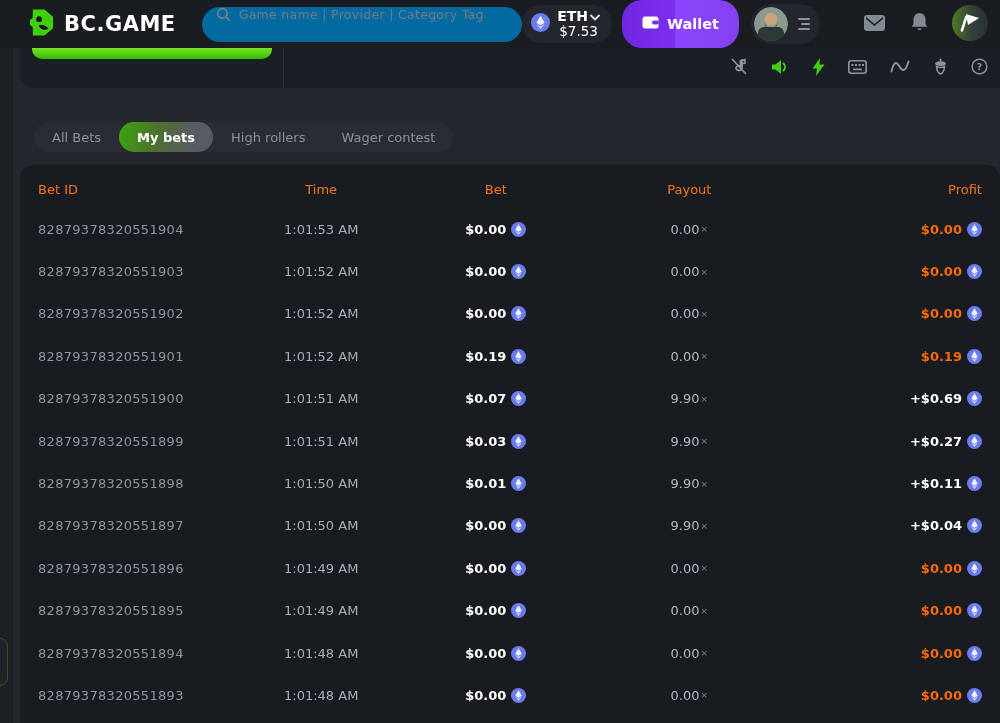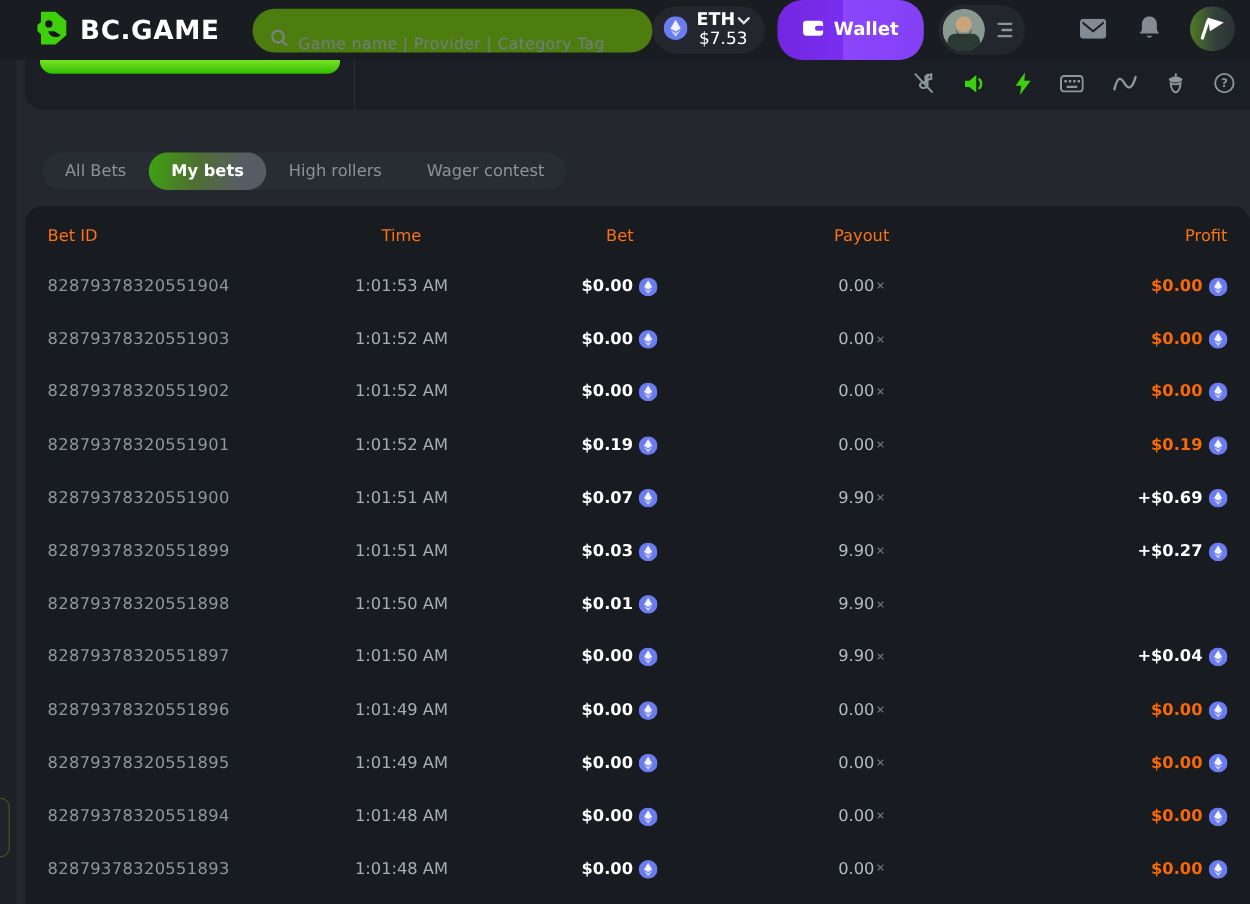--- a/index.html
+++ b/index.html
@@ -12,22 +12,22 @@
   }
 
   
   .navbar {
     height:48px; background:#191c21; display:flex; align-items:center;
     padding:0 10px 0 14px; position:relative; z-index:5;
   }
   .logo { display:flex; align-items:center; gap:9px; margin-left:14px; cursor:pointer; }
   .logo-text { font-size:21px; font-weight:800; letter-spacing:.5px; }
   .search {
-    margin-left:26px; width:366px; height:35px; background:#4d7c0f;
-    border-radius:18px; display:flex; align-items:flex-end; padding:0 14px; gap:8px;
+    margin-left:26px; width:366px; height:35px; background:#0369a1;
+    border-radius:18px; display:flex; align-items:flex-start; padding:0 14px; gap:8px;
   }
   .search input {
     background:transparent; border:0; outline:none; color:#cfd4d9;
     font-size:12.5px; width:100%; font-family:inherit; letter-spacing:.3px;
   }
   .search input::placeholder { color:#747d86; }
   .nav-right { margin-left:auto; display:flex; align-items:center; }
   .balance-pill {
     background:#23272d; border-radius:19px; height:38px; display:flex;
     align-items:center; padding:0 12px 0 9px; gap:7px; cursor:pointer;
@@ -496,20 +496,30 @@
           <circle cx="8" cy="8" r="8" fill="#6b7cf0"></circle>
           <path d="M8 2.4 L11.5 8.2 L8 10.3 L4.5 8.2 Z" fill="#fff" opacity=".9"></path>
           <path d="M8 11.3 L11.5 9.2 L8 13.8 L4.5 9.2 Z" fill="#fff" opacity=".65"></path>
         </svg>
       </span>
     </div>
     <div class="cell c-payout">
       <span class="num">9.90</span>
           <span class="x">×</span>
     </div>
+    <div class="cell c-profit profit-win">
+      <span class="amt">+$0.11</span>
+      <span class="coin">
+        <svg width="15" height="15" viewBox="0 0 16 16">
+          <circle cx="8" cy="8" r="8" fill="#6b7cf0"></circle>
+          <path d="M8 2.4 L11.5 8.2 L8 10.3 L4.5 8.2 Z" fill="#fff" opacity=".9"></path>
+          <path d="M8 11.3 L11.5 9.2 L8 13.8 L4.5 9.2 Z" fill="#fff" opacity=".65"></path>
+        </svg>
+      </span>
+    </div>
   </div>
 
   <div class="tgrid trow">
     <div class="cell c-id">82879378320551897</div>
     <div class="cell c-time">1:01:50 AM</div>
     <div class="cell c-bet">
       <span class="amt">$0.00</span>
       <span class="coin">
         <svg width="15" height="15" viewBox="0 0 16 16">
           <circle cx="8" cy="8" r="8" fill="#6b7cf0"></circle>

